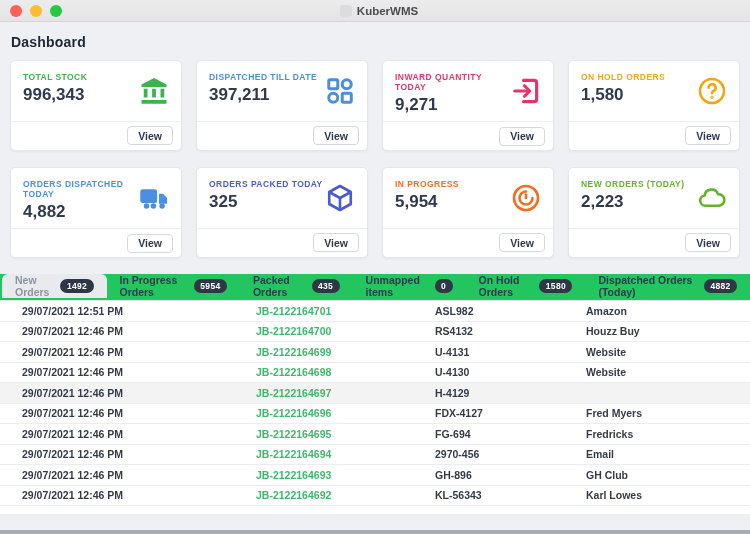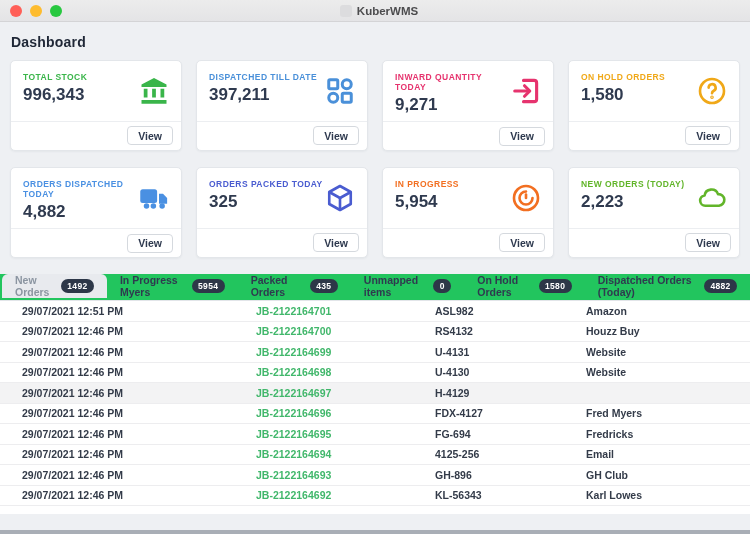--- a/index.html
+++ b/index.html
@@ -238,21 +238,21 @@
   </div>
 
 </div>
 
 <div class="tabbar">
   <div class="tab active">
     <span>New Orders</span>
     <span class="badge">1492</span>
   </div>
   <div class="tab">
-    <span>In Progress Myers</span>
+    <span>In Progress Orders</span>
     <span class="badge">5954</span>
   </div>
   <div class="tab">
     <span>Packed Orders</span>
     <span class="badge">435</span>
   </div>
   <div class="tab">
     <span>Unmapped items</span>
     <span class="badge">0</span>
   </div>
@@ -304,21 +304,21 @@
   </div>
   <div class="trow">
     <span class="c1">29/07/2021 12:46 PM</span>
     <span class="c2" style="color: rgb(65, 183, 107);">JB-2122164695</span>
     <span class="c3">FG-694</span>
     <span class="c4">Fredricks</span>
   </div>
   <div class="trow">
     <span class="c1">29/07/2021 12:46 PM</span>
     <span class="c2" style="color: rgb(65, 183, 107);">JB-2122164694</span>
-    <span class="c3">4125-256</span>
+    <span class="c3">2970-456</span>
     <span class="c4">Email</span>
   </div>
   <div class="trow">
     <span class="c1">29/07/2021 12:46 PM</span>
     <span class="c2" style="color: rgb(65, 183, 107);">JB-2122164693</span>
     <span class="c3">GH-896</span>
     <span class="c4">GH Club</span>
   </div>
   <div class="trow">
     <span class="c1">29/07/2021 12:46 PM</span>

